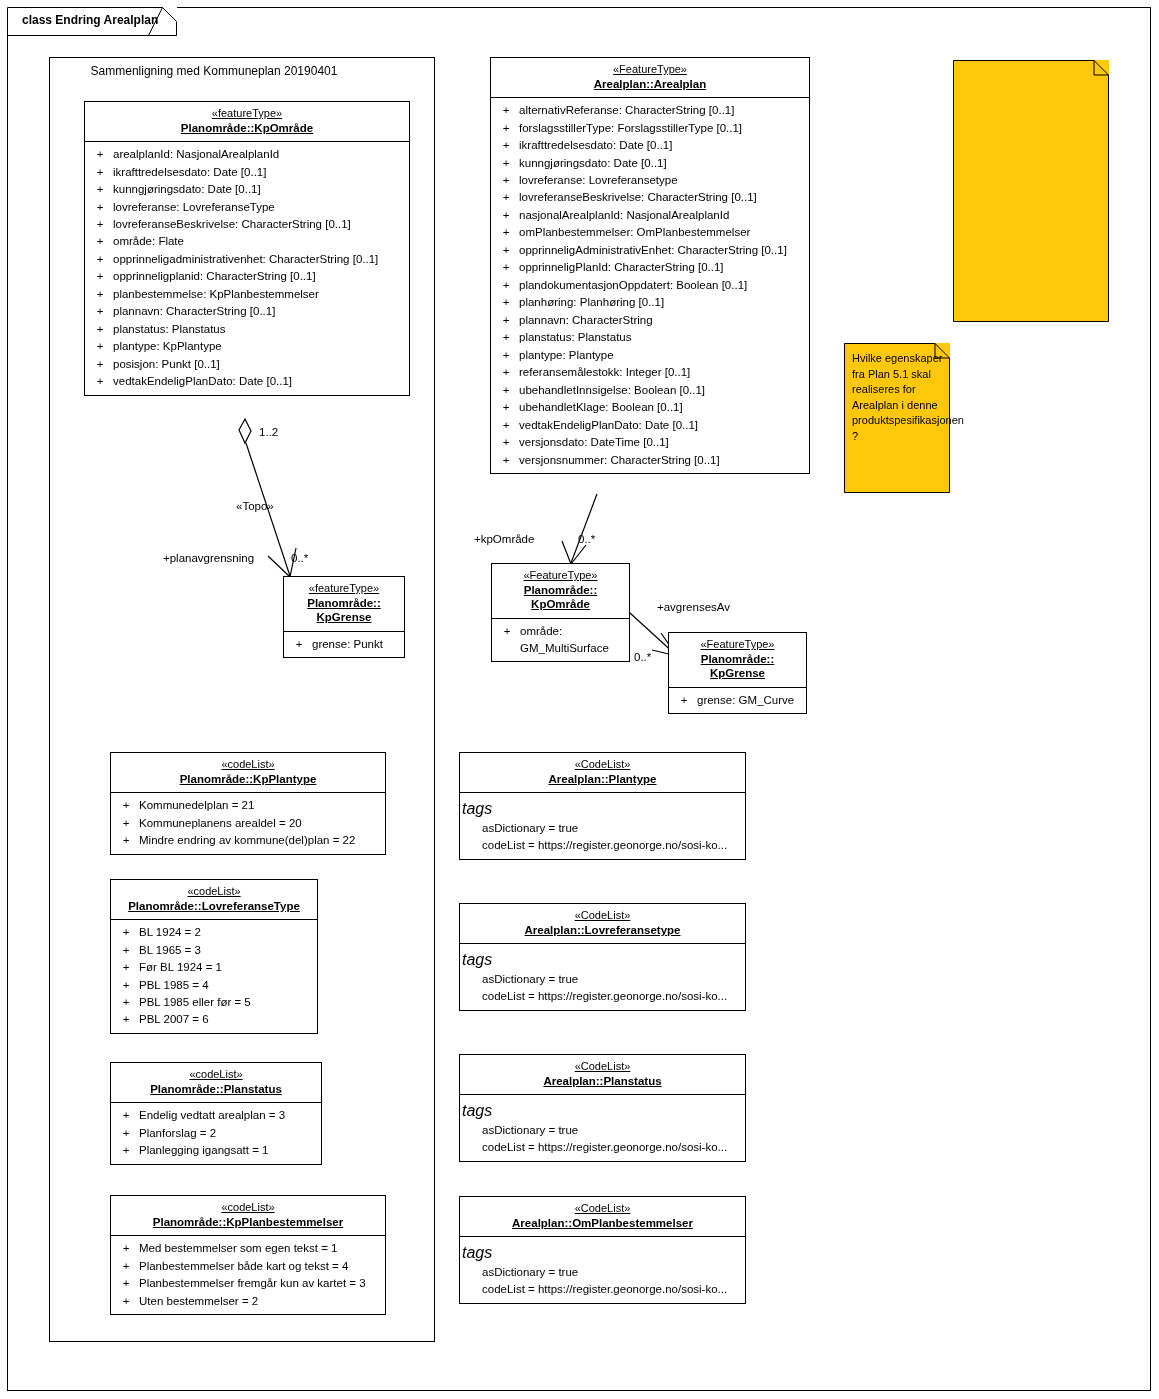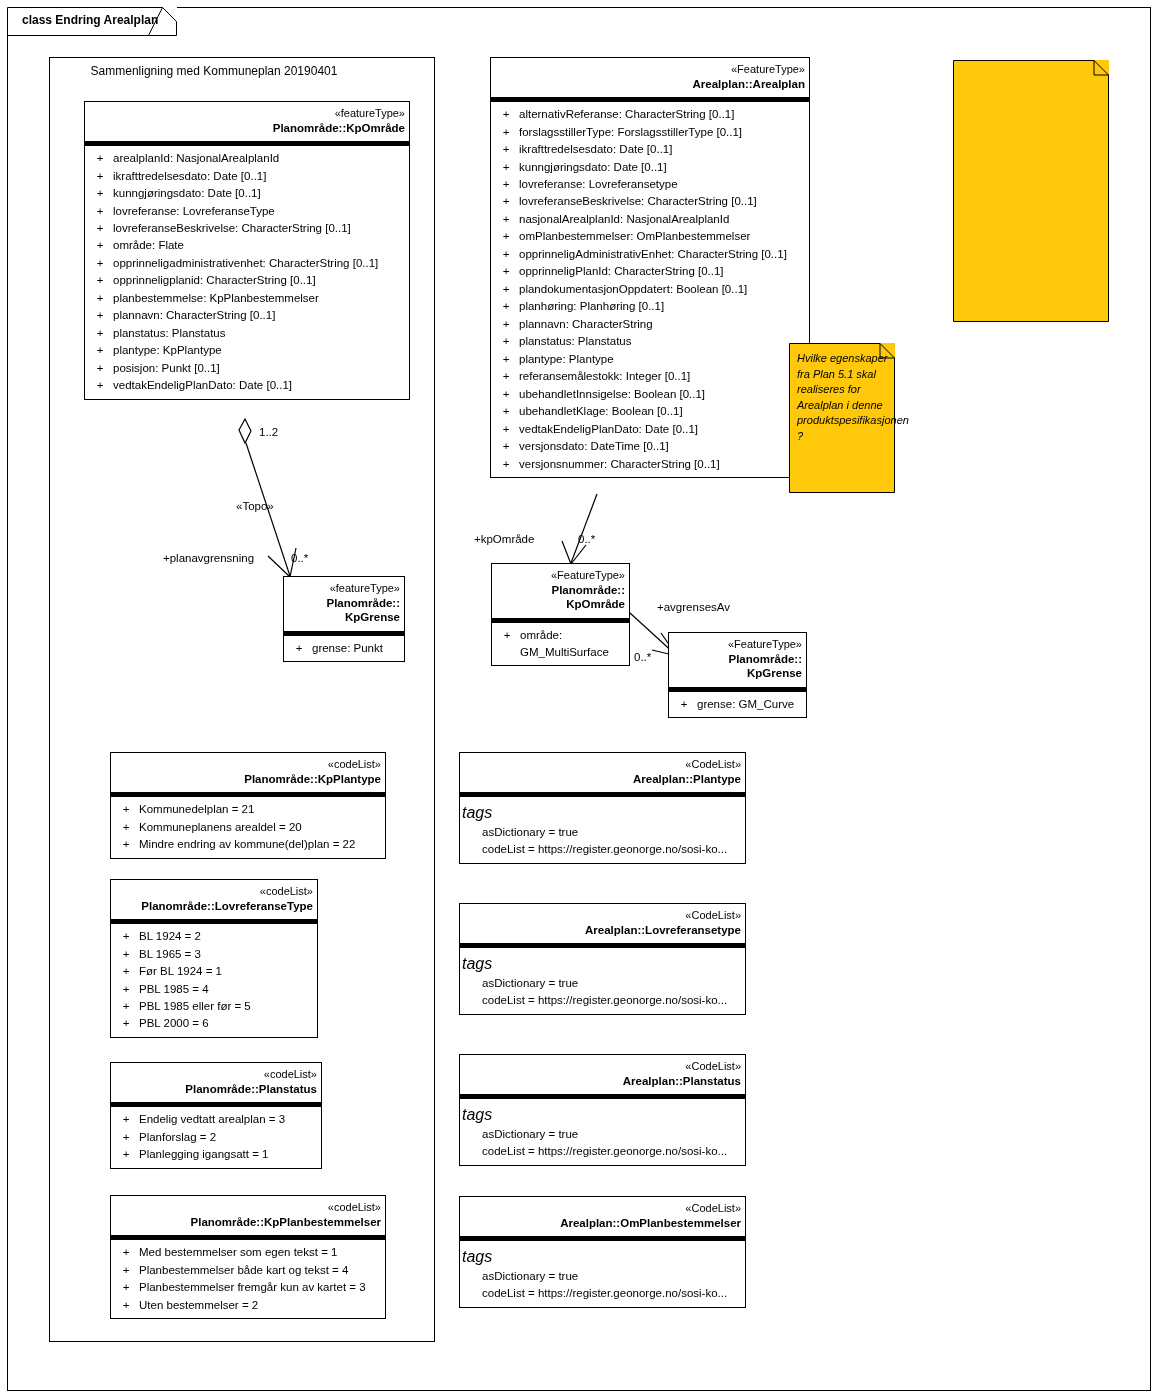--- a/index.html
+++ b/index.html
@@ -54,23 +54,24 @@
   }
 
   
   .cls{
     border:1px solid #000;
     box-sizing:border-box;
     background:#ffffff;
   }
   .cls .hdr{
     padding:5px 4px 6px 4px;
-    text-align:right;
+    text-align:center;
     line-height:1.25;
-    border-bottom:5px solid #000000;
+    border-bottom:1px solid #000000;
+    text-decoration:underline;
   }
   .cls .hdr .stereo{
     display:block;
     font-size:11px;
     font-weight:normal;
   }
   .cls .hdr .nm{
     display:block;
     font-size:11.5px;
     font-weight:bold;
@@ -327,21 +328,21 @@
     </div>
   </div>
 
   <div class="note" style="left:953px;top:60px;width:156px;height:262px;">
     <svg width="156" height="262" viewBox="0 0 156 262">
       <path d="M0.5,0.5 L141,0.5 L155.5,15 L155.5,261.5 L0.5,261.5 Z" fill="#FFC80A" stroke="#000000" stroke-width="1"></path>
       <path d="M141,0.5 L141,15 L155.5,15" fill="none" stroke="#000000" stroke-width="1"></path>
     </svg>
   </div>
 
-  <div class="note" style="left:789px;top:343px;width:106px;height:125px;font-style:italic;">
+  <div class="note" style="left:844px;top:343px;width:106px;height:125px;">
     <svg width="106" height="150" viewBox="0 0 106 150">
       <path d="M0.5,0.5 L91,0.5 L105.5,15 L105.5,149.5 L0.5,149.5 Z" fill="#FFC80A" stroke="#000000" stroke-width="1"></path>
       <path d="M91,0.5 L91,15 L105.5,15" fill="none" stroke="#000000" stroke-width="1"></path>
     </svg>
     <div class="note-text" style="position:absolute;left:0;top:0;width:106px;">Hvilke egenskaper fra Plan 5.1 skal realiseres for Arealplan i denne produktspesifikasjonen ?</div>
   </div>
 
   <div class="conn-label" style="left:259px;top:426px;">1..2</div>
   <div class="conn-label" style="left:236px;top:500px;">«Topo»</div>
   <div class="conn-label" style="left:163px;top:552px;">+planavgrensning</div>
@@ -441,21 +442,21 @@
       <div class="attr">
           <span class="vis">+</span>
           <span class="txt">PBL 1985 = 4</span>
         </div>
       <div class="attr">
           <span class="vis">+</span>
           <span class="txt">PBL 1985 eller før = 5</span>
         </div>
       <div class="attr">
           <span class="vis">+</span>
-          <span class="txt">PBL 2000 = 6</span>
+          <span class="txt">PBL 2007 = 6</span>
         </div>
     </div>
   </div>
 
   <div class="abs cls" style="left:110px;top:1062px;width:212px;">
     <div class="hdr">
       <span class="stereo">«codeList»</span>
       <span class="nm">Planområde::Planstatus</span>
     </div>
     <div class="body">

